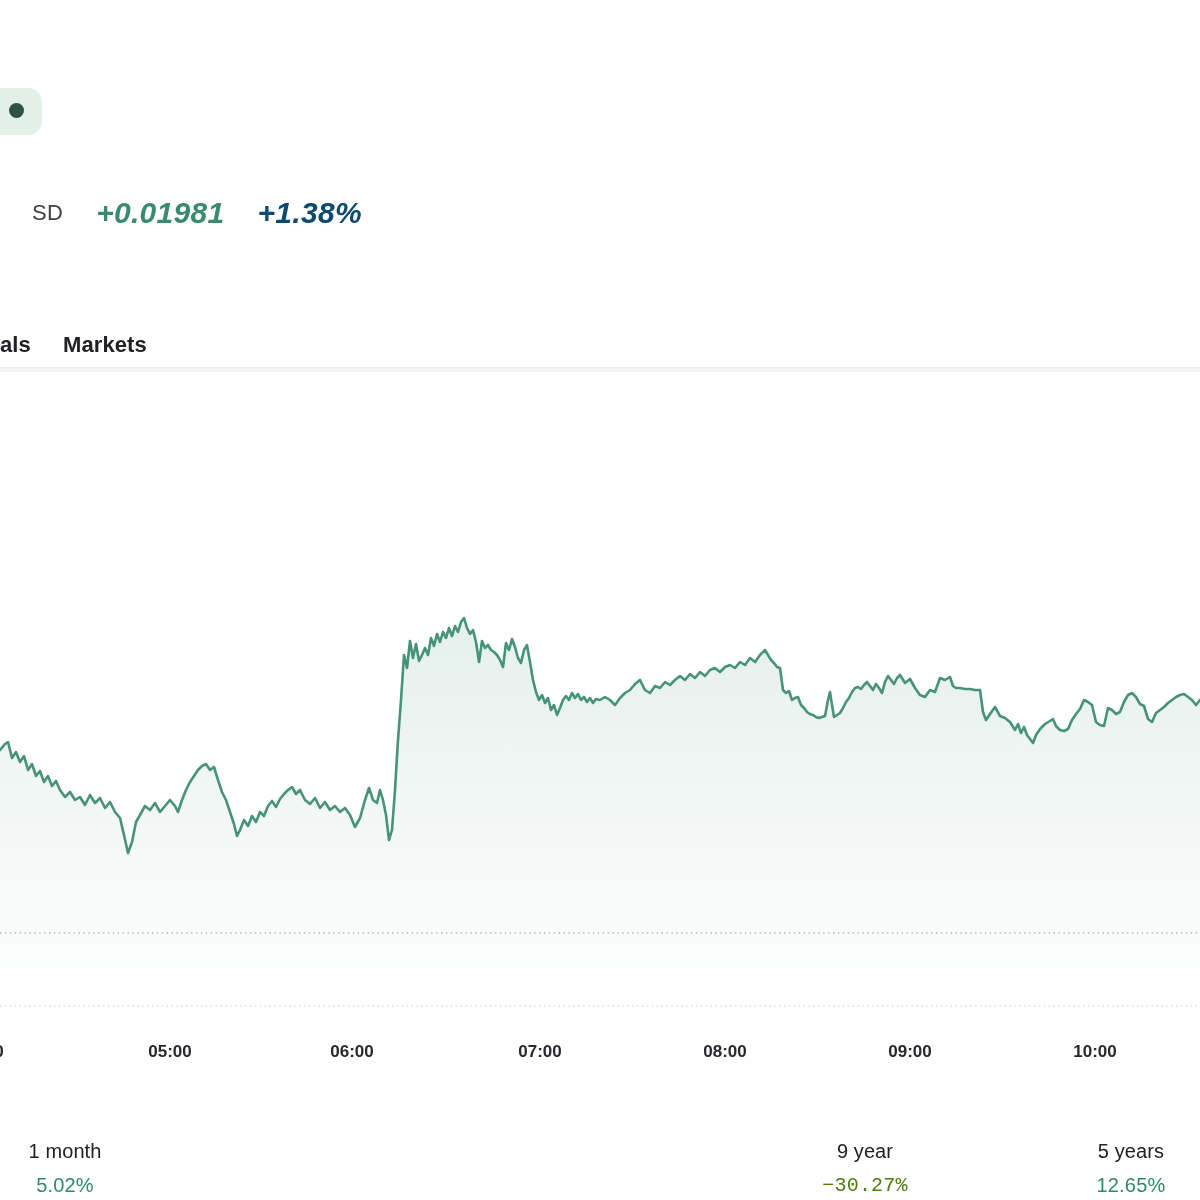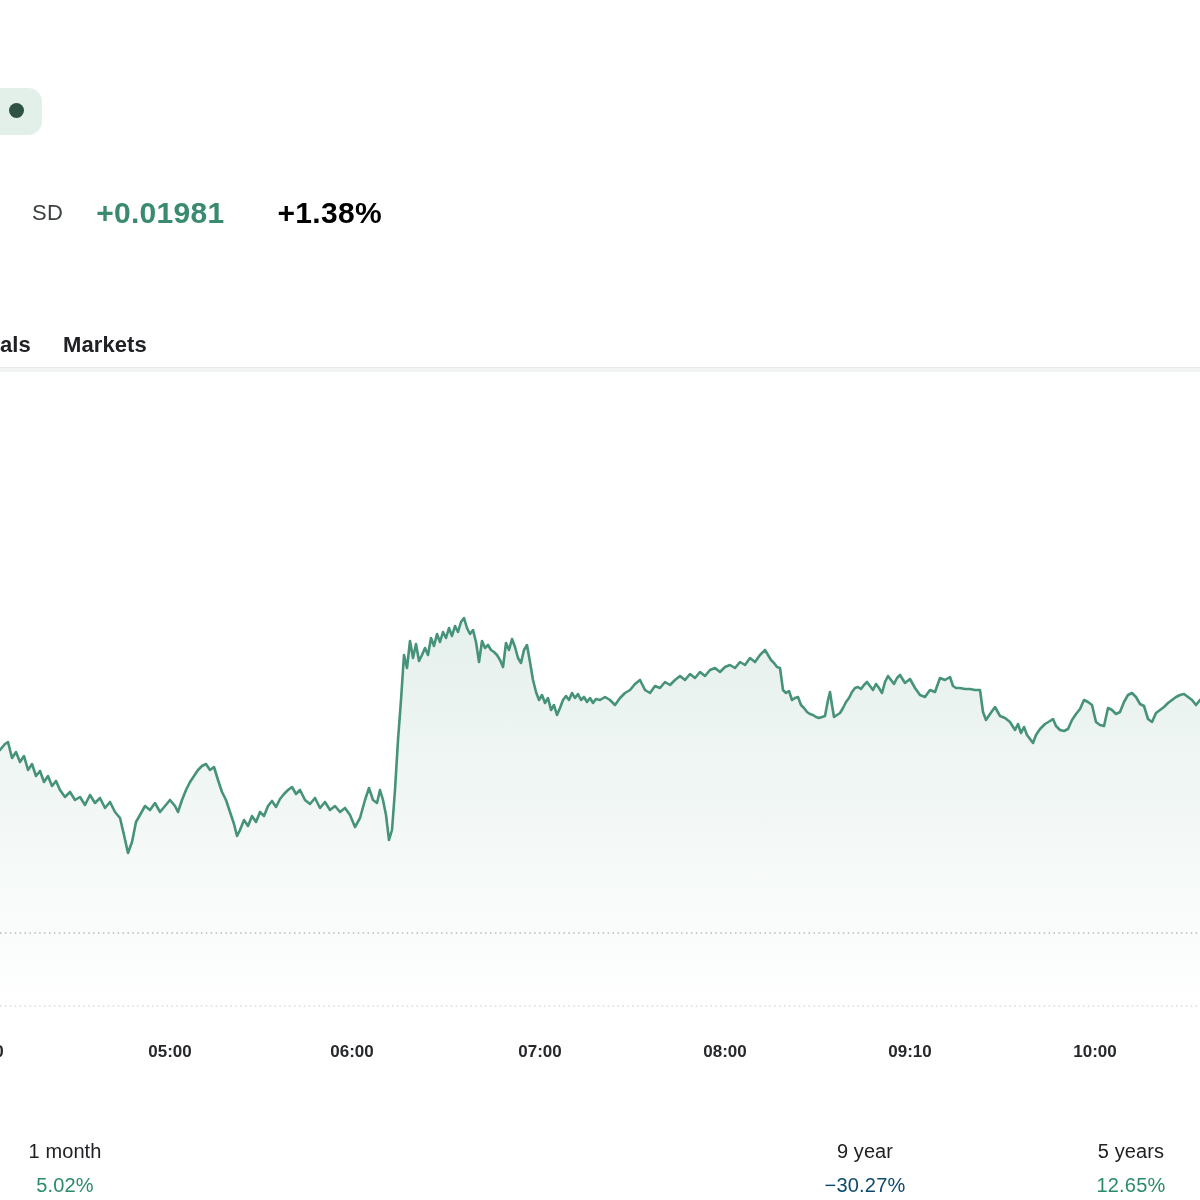--- a/index.html
+++ b/index.html
@@ -10,21 +10,21 @@
   }
   .page{position:absolute;inset:0;}
 
   
   .badge{position:absolute;left:-26px;top:88px;width:68px;height:47px;border-radius:14px;}
   .badge-dot{position:absolute;left:35px;top:15px;width:15px;height:15px;border-radius:50%;}
 
   
   .price-row{position:absolute;left:0;top:196px;display:flex;align-items:center;gap:33px;white-space:nowrap;padding-left:32px;}
   .currency{font-size:22px;color:#3c4043;font-weight:400;letter-spacing:.3px;}
-  .chg{font-size:30px;font-weight:700;letter-spacing:.3px;}
+  .chg{font-size:30px;font-weight:700;letter-spacing:.3px;font-style:italic;}
 
   
   .tabs{position:absolute;left:0;top:332px;height:30px;}
   .tab{position:absolute;top:0;font-size:22px;font-weight:700;color:#202124;letter-spacing:.1px;cursor:pointer;}
   .tab.t0{left:0;}
   .tab.t1{left:63px;}
   .tab-divider{position:absolute;left:0;top:367px;width:1200px;height:5px;background:#f2f3f3;border-top:1px solid #e7e9ea;box-sizing:border-box;}
 
   
   #chart{position:absolute;left:0;top:373px;width:1200px;height:640px;display:block;}
@@ -44,21 +44,21 @@
 
 <div class="page">
 
   <div class="badge" id="badge" style="background: rgb(227, 240, 233);">
     <span class="badge-dot" id="badge-dot" style="background: rgb(46, 82, 70);"></span>
   </div>
 
   <div class="price-row">
     <span class="currency">SD</span>
     <span class="chg" id="chg-abs" style="color: rgb(57, 138, 112);">+0.01981</span>
-    <span class="chg" id="chg-pct" style="color: #000000; margin-left: 20px;">+1.38%</span>
+    <span class="chg" id="chg-pct" style="color: #0c4a6e;">+1.38%</span>
   </div>
 
   <div class="tabs">
     <span class="tab t0">als</span>
     <span class="tab t1">Markets</span>
   </div>
   <div class="tab-divider"></div>
 
   <svg id="chart" viewBox="0 373 1200 640" preserveAspectRatio="none" xmlns="http://www.w3.org/2000/svg">
     <defs>
@@ -78,36 +78,36 @@
   <span class="xlabel" style="left: -18px;">04:00</span>
 
   <span class="xlabel" style="left: 170px;">05:00</span>
 
   <span class="xlabel" style="left: 352px;">06:00</span>
 
   <span class="xlabel" style="left: 540px; text-align: center;">07:00</span>
 
   <span class="xlabel" style="left: 725px;">08:00</span>
 
-  <span class="xlabel" style="left: 910px;">09:10</span>
+  <span class="xlabel" style="left: 910px;">09:00</span>
 
   <span class="xlabel" style="left: 1095px; text-align: center;">10:00</span>
 </div>
 
   <div id="stats">
   <div class="stat" style="left: 65px;">
     <div class="stat-label">1 month</div>
     <div class="stat-value" style="color: rgb(44, 138, 109);">5.02%</div>
   </div>
 
 
 
   <div class="stat" style="left: 865px;">
     <div class="stat-label">9 year</div>
-    <div class="stat-value" style="color: #0c4a6e;">−30.27%</div>
+    <div class="stat-value" style="color: #4d7c0f; font-family: Liberation Mono, monospace;">−30.27%</div>
   </div>
 
   <div class="stat" style="left: 1131px;">
     <div class="stat-label">5 years</div>
     <div class="stat-value" style="color: rgb(44, 138, 109);">12.65%</div>
   </div>
 </div>
 
 </div>
 

